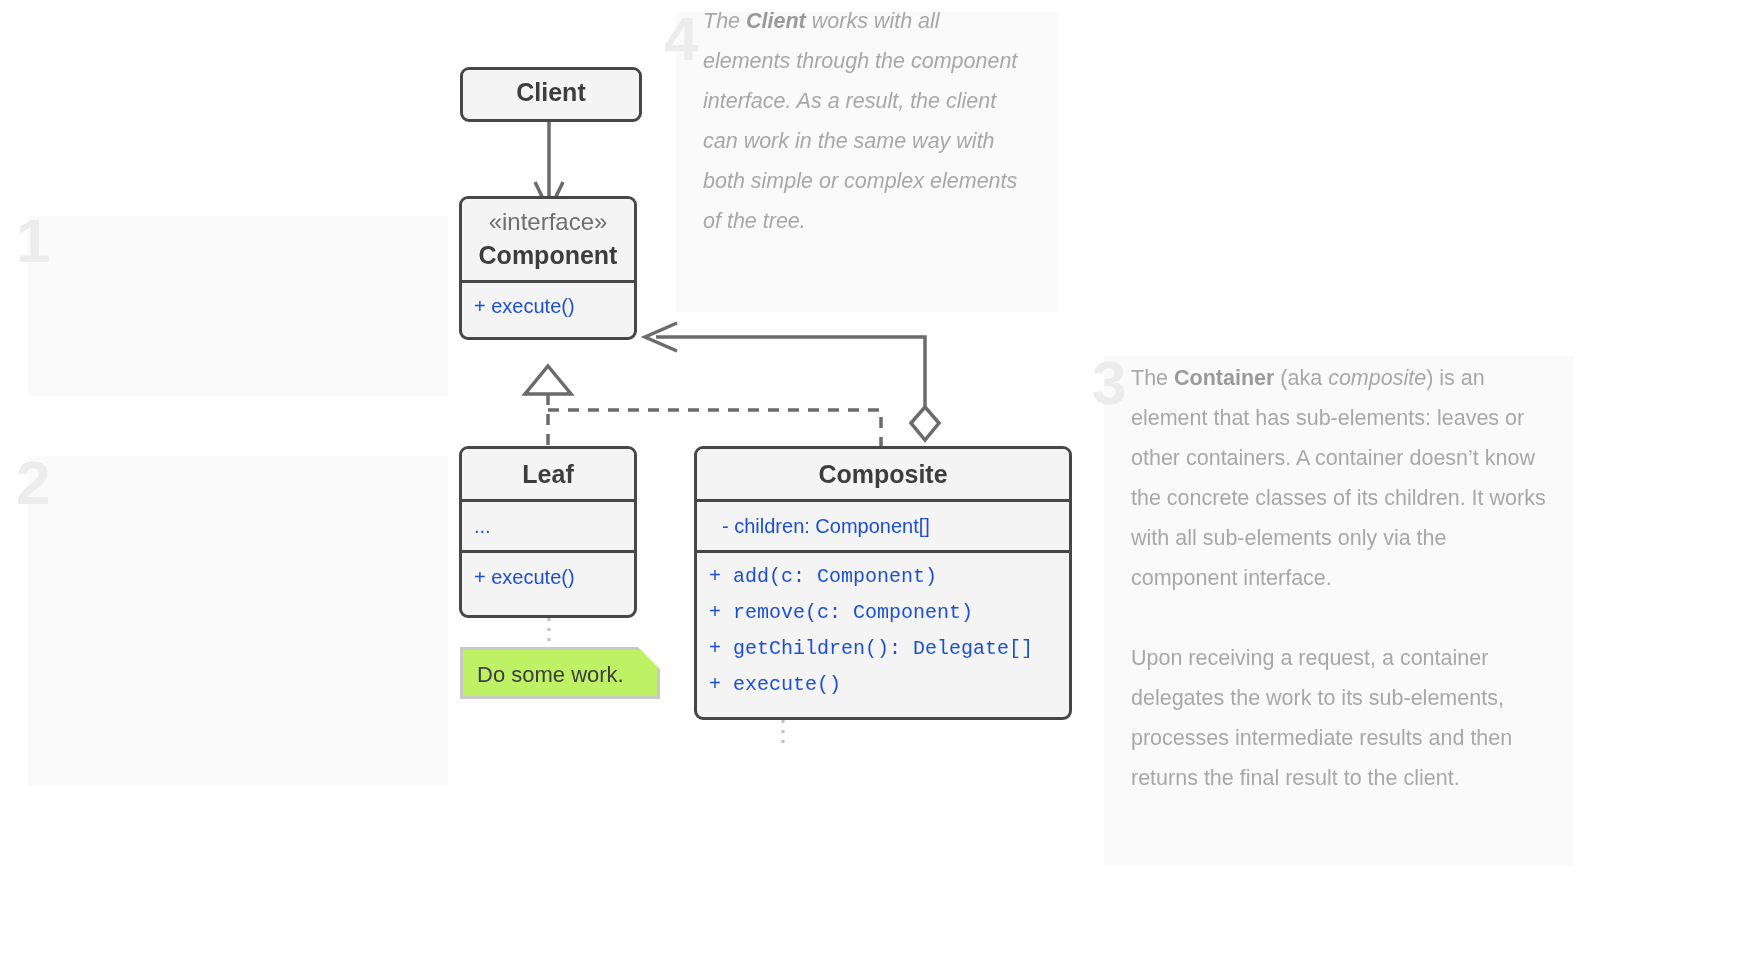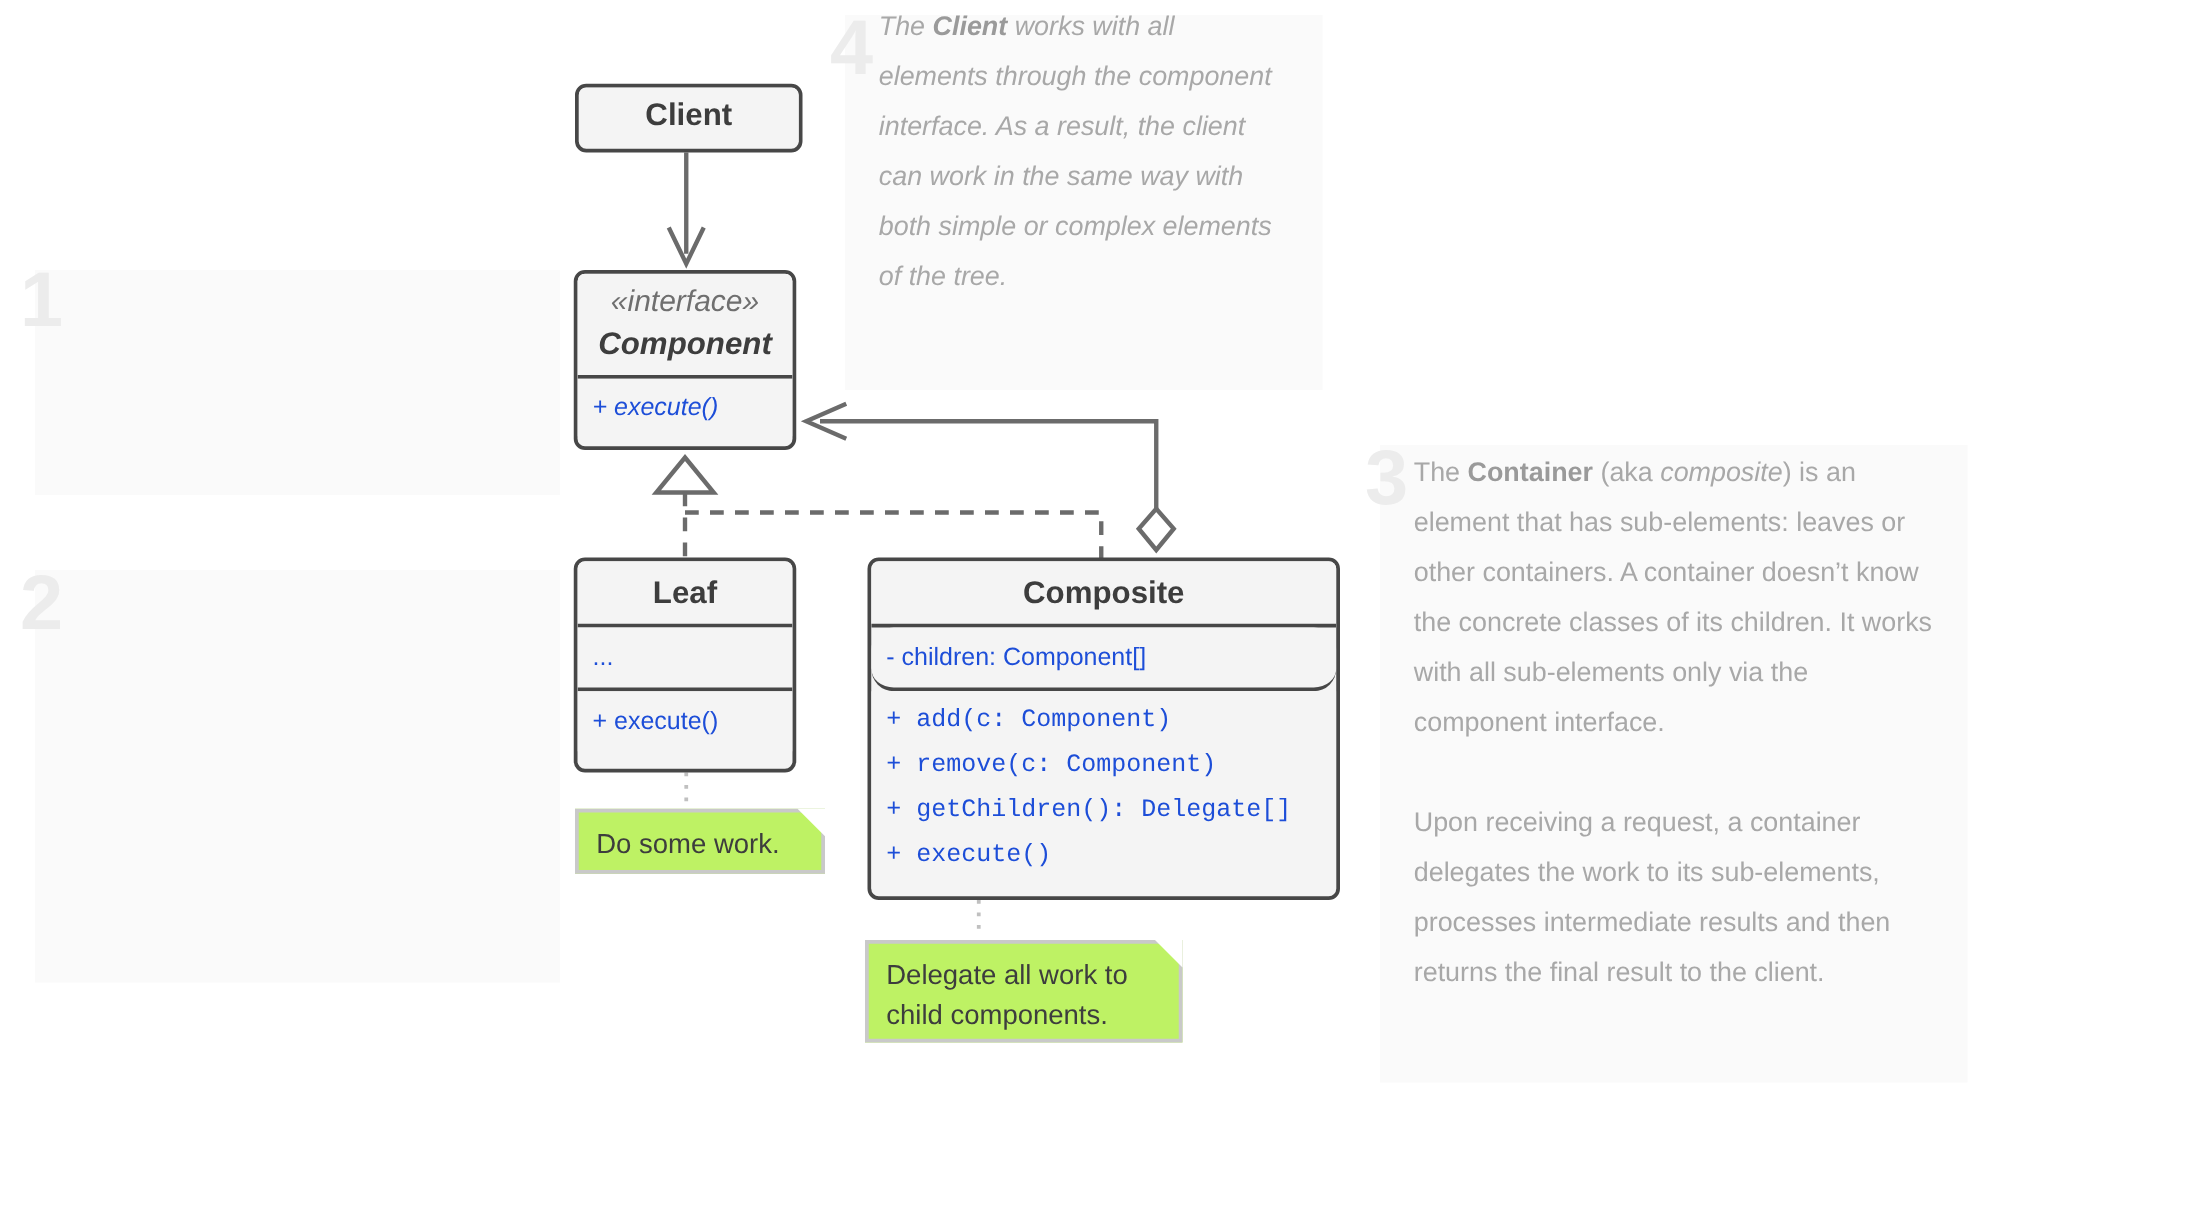--- a/index.html
+++ b/index.html
@@ -164,21 +164,21 @@
       <line x1="783" y1="720" x2="783" y2="747" stroke="#c0c0c0" stroke-width="3" stroke-dasharray="3,7"></line>
     </g>
   </svg>
 
   <div class="uml-box" style="left:460px; top:67px; width:182px; height:55px;">
     <div class="uml-sec" style="padding:5px 14px;">
       <div class="uml-title">Client</div>
     </div>
   </div>
 
-  <div class="uml-box" style="left:459px; top:216px; width:178px; height:144px;font-style:italic;">
+  <div class="uml-box" style="left:459px; top:196px; width:178px; height:144px;">
     <div class="uml-sec" style="padding:6px 12px 8px;">
       <div class="uml-stereo">«interface»</div>
       <div class="uml-title">Component</div>
     </div>
     <div class="uml-sec" style="padding:5px 12px;">
       <div class="uml-row">+ execute()</div>
     </div>
   </div>
 
   <div class="uml-box" style="left:459px; top:446px; width:178px; height:172px;">
@@ -190,35 +190,30 @@
     </div>
     <div class="uml-sec" style="padding:6px 12px;">
       <div class="uml-row">+ execute()</div>
     </div>
   </div>
 
   <div class="uml-box" style="left:694px; top:446px; width:378px; height:274px;">
     <div class="uml-sec" style="padding:8px 12px;">
       <div class="uml-title">Composite</div>
     </div>
-    <div class="uml-sec" style="padding:6px 12px;border-radius:18px;">
+    <div class="uml-sec" style="padding:6px 25px;">
       <div class="uml-row">- children: Component[]</div>
     </div>
     <div class="uml-sec" style="padding:6px 12px 8px;font-family:Liberation Mono, monospace;">
       <div class="uml-row">+ add(c: Component)</div>
       <div class="uml-row">+ remove(c: Component)</div>
       <div class="uml-row">+ getChildren(): Delegate[]</div>
       <div class="uml-row">+ execute()</div>
     </div>
   </div>
 
   <div class="uml-note" style="left:460px; top:647px; width:200px; height:52px;">
     <span>Do some work.</span>
     <span class="fold"></span>
   </div>
 
-  <div class="uml-note" style="left:692px; top:752px; width:254px; height:82px;">
-    <div>Delegate all work to</div>
-    <div>child components.</div>
-    <span class="fold"></span>
-  </div>
 
 </div>
 
 </body></html>

